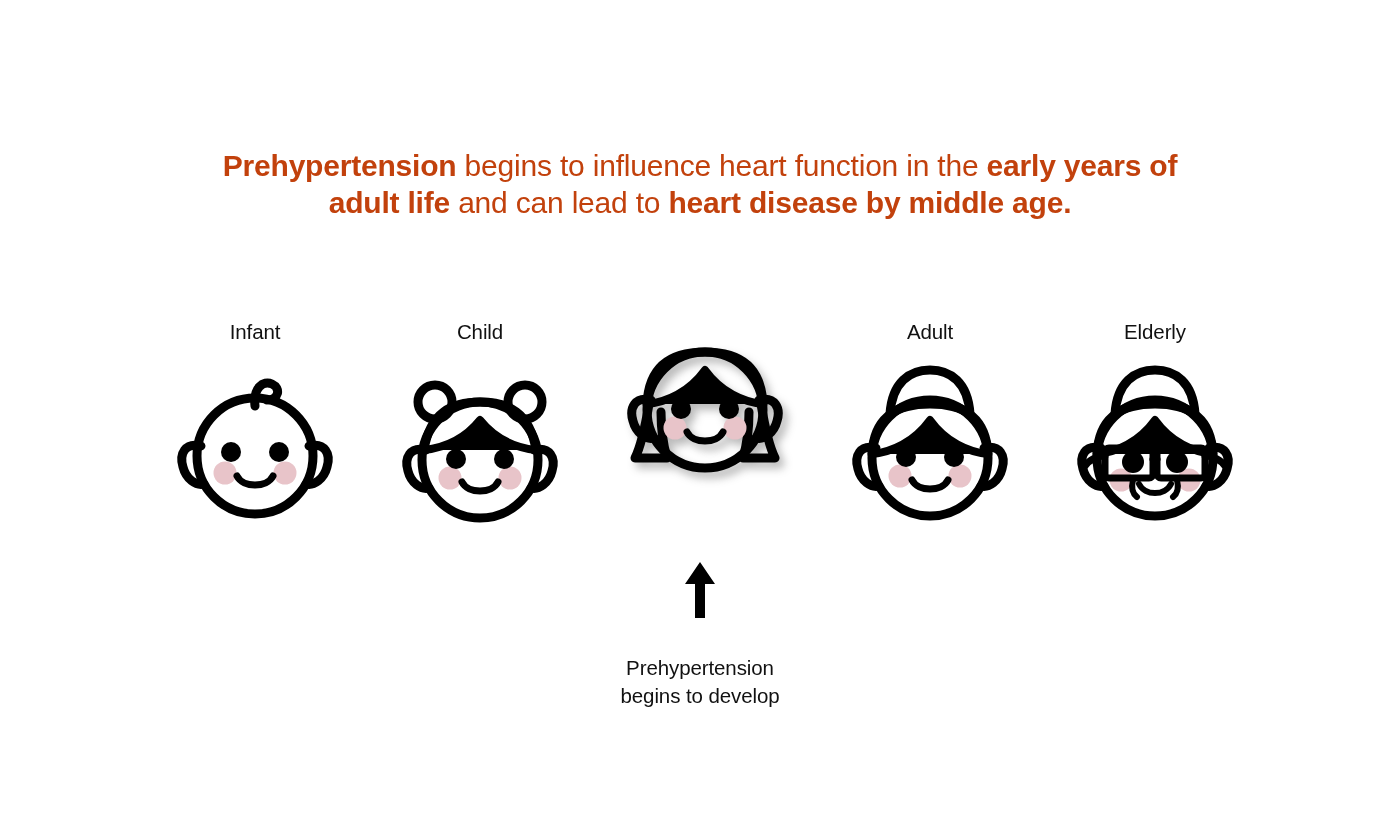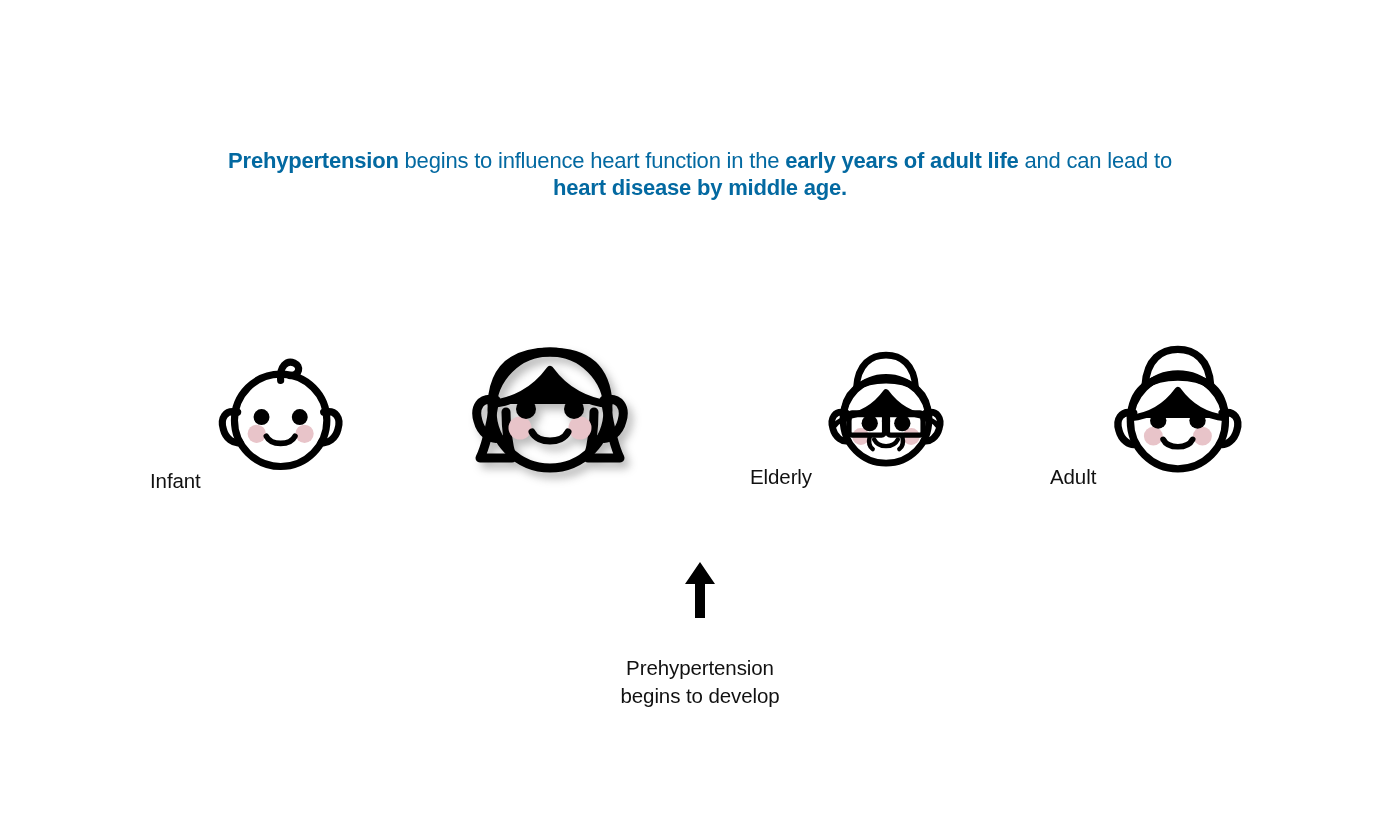--- a/index.html
+++ b/index.html
@@ -18,44 +18,45 @@
     -webkit-font-smoothing: antialiased;
   }
 
   
   .headline {
     position: absolute;
     top: 148px;
     left: 210px;
     width: 980px;
     text-align: center;
-    font-size: 22px;
+    font-size: 30px;
     line-height: 1.22;
     letter-spacing: -0.2px;
-    color: #0369a1;
+    color: #c2410c;
     font-weight: 400;
   }
   .headline b {
     font-weight: 700;
   }
 
   
   .stage-row {
     position: absolute;
     top: 318px;
     left: 150px;
     width: 1110px;
     display: flex;
     justify-content: space-between;
     align-items: flex-start;
   }
   .stage {
     width: 210px;
     display: flex;
-    align-items: flex-end;
+    flex-direction: column;
+    align-items: center;
   }
   .stage-label {
     font-size: 20.5px;
     line-height: 1.38;
     color: #111111;
     text-align: center;
     white-space: pre-line;
     margin-bottom: 6px;
     letter-spacing: -0.1px;
   }
@@ -125,48 +126,101 @@
       <circle cx="70" cy="113" r="11.5" fill="#e8c4c9"></circle>
       <circle cx="130" cy="113" r="11.5" fill="#e8c4c9"></circle>
 
       <circle cx="76" cy="92" r="10" fill="#000000"></circle>
       <circle cx="124" cy="92" r="10" fill="#000000"></circle>
 
       <path d="M82 116 C88 128 112 128 118 116" fill="none" stroke="#000000" stroke-width="7" stroke-linecap="round"></path>
     </svg>
   </div>
 
-
-  <div class="stage is-highlight" data-stage="young-adult">
-    <svg class="stage-figure" viewBox="0 0 200 175">
-      <g fill="none" stroke="#000000" stroke-width="9" stroke-linecap="round" stroke-linejoin="round">
+  <div class="stage" data-stage="child">
+    <div class="stage-label">Child</div>
+    <svg class="stage-figure" viewBox="0 0 200 175">
+      <g fill="none" stroke="#000000" stroke-width="9" stroke-linecap="round" stroke-linejoin="round">
+
+        <circle cx="55" cy="40" r="17"></circle>
+        <circle cx="145" cy="40" r="17"></circle>
 
         <path d="M46 88 C30 84 24 96 28 109 C31 121 41 128 49 126"></path>
         <path d="M154 88 C170 84 176 96 172 109 C169 121 159 128 151 126"></path>
 
         <circle cx="100" cy="98" r="58"></circle>
 
+        <path d="M44 88 C50 50 72 40 100 40 C128 40 150 50 156 88"></path>
+        <path d="M44 88 C62 86 84 78 100 58 C116 78 138 86 156 88" fill="#000000" stroke="#000000" stroke-width="8"></path>
+      </g>
+      <circle cx="70" cy="116" r="11.5" fill="#e8c4c9"></circle>
+      <circle cx="130" cy="116" r="11.5" fill="#e8c4c9"></circle>
+      <circle cx="76" cy="97" r="10" fill="#000000"></circle>
+      <circle cx="124" cy="97" r="10" fill="#000000"></circle>
+      <path d="M82 120 C88 132 112 132 118 120" fill="none" stroke="#000000" stroke-width="7" stroke-linecap="round"></path>
+    </svg>
+  </div>
+
+  <div class="stage is-highlight" data-stage="young-adult">
+    <svg class="stage-figure" viewBox="0 0 200 175">
+      <g fill="none" stroke="#000000" stroke-width="9" stroke-linecap="round" stroke-linejoin="round">
+
+        <path d="M46 88 C30 84 24 96 28 109 C31 121 41 128 49 126"></path>
+        <path d="M154 88 C170 84 176 96 172 109 C169 121 159 128 151 126"></path>
+
+        <circle cx="100" cy="98" r="58"></circle>
+
         <path d="M44 92 C40 116 36 134 30 146 L62 146 C58 132 56 116 56 100"></path>
         <path d="M156 92 C160 116 164 134 170 146 L138 146 C142 132 144 116 144 100"></path>
 
         <path d="M42 92 C44 52 68 40 100 40 C132 40 156 52 158 92"></path>
         <path d="M42 92 C62 90 84 80 100 58 C116 80 138 90 158 92" fill="#000000" stroke="#000000" stroke-width="8"></path>
       </g>
       <circle cx="70" cy="116" r="11.5" fill="#e8c4c9"></circle>
       <circle cx="130" cy="116" r="11.5" fill="#e8c4c9"></circle>
 
       <g fill="#000000">
         <circle cx="76" cy="97" r="10"></circle>
         <path d="M64 88 C68 82 76 83 78 89 Z"></path>
       </g>
       <g fill="#000000">
         <circle cx="124" cy="97" r="10"></circle>
         <path d="M136 88 C132 82 124 83 122 89 Z"></path>
       </g>
       <path d="M82 120 C88 132 112 132 118 120" fill="none" stroke="#000000" stroke-width="7" stroke-linecap="round"></path>
+    </svg>
+  </div>
+
+  <div class="stage" data-stage="adult">
+    <div class="stage-label">Adult</div>
+    <svg class="stage-figure" viewBox="0 0 200 175">
+      <g fill="none" stroke="#000000" stroke-width="9" stroke-linecap="round" stroke-linejoin="round">
+
+        <path d="M60 58 C62 26 80 14 100 14 C120 14 138 26 140 58"></path>
+        <path d="M60 58 C72 50 86 46 100 46 C114 46 128 50 140 58"></path>
+
+        <path d="M46 92 C30 88 24 100 28 113 C31 125 41 132 49 130"></path>
+        <path d="M154 92 C170 88 176 100 172 113 C169 125 159 132 151 130"></path>
+
+        <circle cx="100" cy="102" r="58"></circle>
+
+        <path d="M42 98 C44 60 68 48 100 48 C132 48 156 60 158 98"></path>
+        <path d="M42 98 C62 96 84 86 100 64 C116 86 138 96 158 98" fill="#000000" stroke="#000000" stroke-width="8"></path>
+      </g>
+      <circle cx="70" cy="120" r="11.5" fill="#e8c4c9"></circle>
+      <circle cx="130" cy="120" r="11.5" fill="#e8c4c9"></circle>
+      <g fill="#000000">
+        <circle cx="76" cy="101" r="10"></circle>
+        <path d="M64 92 C68 86 76 87 78 93 Z"></path>
+      </g>
+      <g fill="#000000">
+        <circle cx="124" cy="101" r="10"></circle>
+        <path d="M136 92 C132 86 124 87 122 93 Z"></path>
+      </g>
+      <path d="M82 124 C88 136 112 136 118 124" fill="none" stroke="#000000" stroke-width="7" stroke-linecap="round"></path>
     </svg>
   </div>
 
   <div class="stage" data-stage="elderly">
     <div class="stage-label">Elderly</div>
     <svg class="stage-figure" viewBox="0 0 200 175">
       <g fill="none" stroke="#000000" stroke-width="9" stroke-linecap="round" stroke-linejoin="round">
 
         <path d="M60 58 C62 26 80 14 100 14 C120 14 138 26 140 58"></path>
         <path d="M60 58 C72 50 86 46 100 46 C114 46 128 50 140 58"></path>
@@ -192,50 +246,20 @@
         <path d="M98 103 C100 99 100 99 102 103"></path>
         <path d="M50 100 C42 100 34 104 30 110"></path>
         <path d="M150 100 C158 100 166 104 170 110"></path>
       </g>
 
       <g fill="none" stroke="#000000" stroke-width="6" stroke-linecap="round">
         <path d="M84 128 C90 140 110 140 116 128"></path>
         <path d="M78 124 C76 132 78 138 82 141"></path>
         <path d="M122 124 C124 132 122 138 118 141"></path>
       </g>
-    </svg>
-  </div>
-
-  <div class="stage" data-stage="adult">
-    <div class="stage-label">Adult</div>
-    <svg class="stage-figure" viewBox="0 0 200 175">
-      <g fill="none" stroke="#000000" stroke-width="9" stroke-linecap="round" stroke-linejoin="round">
-
-        <path d="M60 58 C62 26 80 14 100 14 C120 14 138 26 140 58"></path>
-        <path d="M60 58 C72 50 86 46 100 46 C114 46 128 50 140 58"></path>
-
-        <path d="M46 92 C30 88 24 100 28 113 C31 125 41 132 49 130"></path>
-        <path d="M154 92 C170 88 176 100 172 113 C169 125 159 132 151 130"></path>
-
-        <circle cx="100" cy="102" r="58"></circle>
-
-        <path d="M42 98 C44 60 68 48 100 48 C132 48 156 60 158 98"></path>
-        <path d="M42 98 C62 96 84 86 100 64 C116 86 138 96 158 98" fill="#000000" stroke="#000000" stroke-width="8"></path>
-      </g>
-      <circle cx="70" cy="120" r="11.5" fill="#e8c4c9"></circle>
-      <circle cx="130" cy="120" r="11.5" fill="#e8c4c9"></circle>
-      <g fill="#000000">
-        <circle cx="76" cy="101" r="10"></circle>
-        <path d="M64 92 C68 86 76 87 78 93 Z"></path>
-      </g>
-      <g fill="#000000">
-        <circle cx="124" cy="101" r="10"></circle>
-        <path d="M136 92 C132 86 124 87 122 93 Z"></path>
-      </g>
-      <path d="M82 124 C88 136 112 136 118 124" fill="none" stroke="#000000" stroke-width="7" stroke-linecap="round"></path>
     </svg>
   </div>
 
 </div>
 
 <div class="callout">
   <svg class="callout-arrow" viewBox="0 0 40 60">
     <path d="M20 2 L35 24 L25 24 L25 58 L15 58 L15 24 L5 24 Z" fill="#000000"></path>
   </svg>
   <div class="callout-text">Prehypertension

